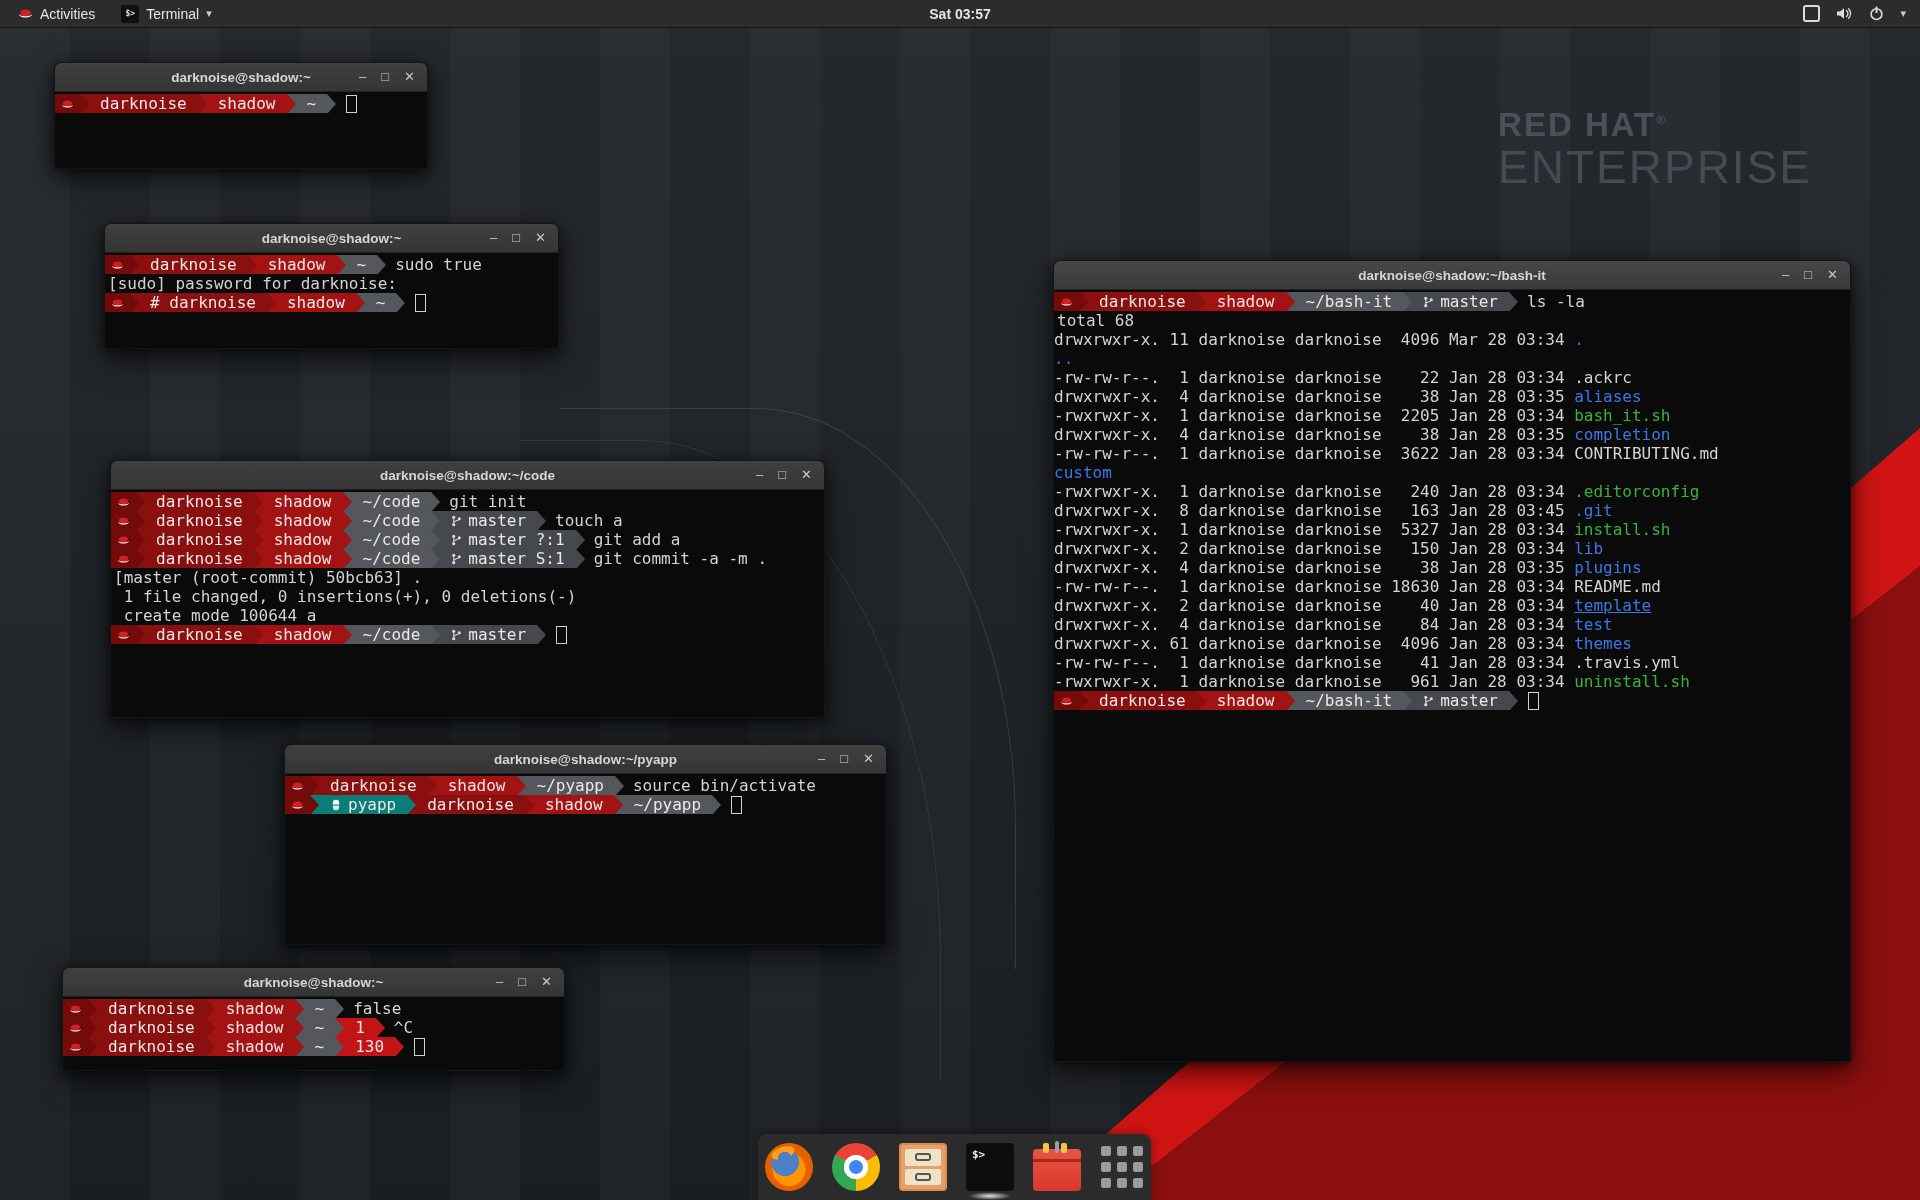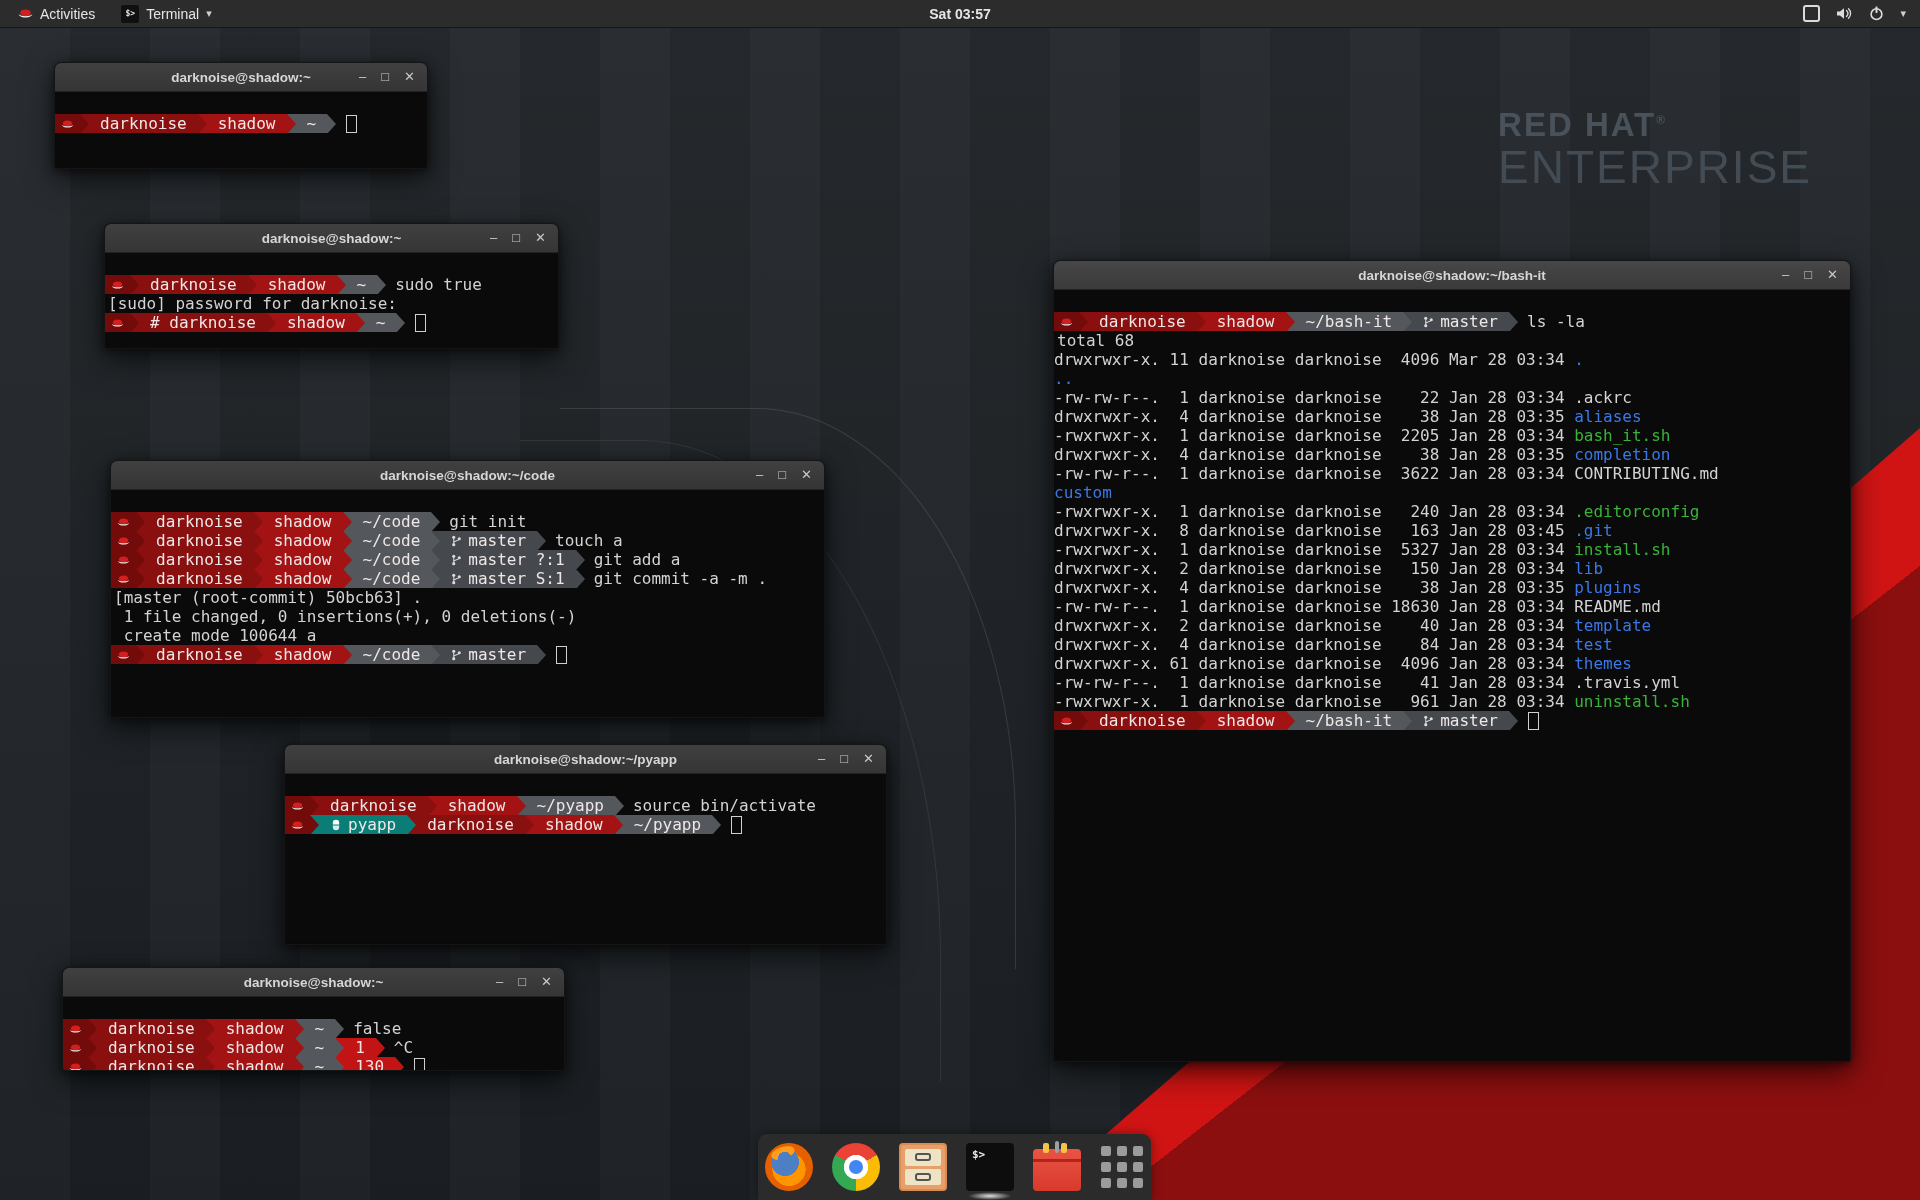--- a/index.html
+++ b/index.html
@@ -38,21 +38,21 @@
       #3a0708 520px 542px,#d01414 542px 770px,#8c0f0f 770px 1500px);}
   
   #windows-layer{position:absolute;inset:0;z-index:10;}
   .twin{position:absolute;background:#0a0a0a;border:1px solid #151515;border-radius:7px 7px 3px 3px;
     box-shadow:0 10px 30px rgba(0,0,0,.65),0 2px 8px rgba(0,0,0,.5);overflow:hidden;}
   .tbar{height:28px;background:linear-gradient(#404040,#353535);border-bottom:1px solid #222;
     position:relative;display:flex;align-items:center;}
   .ttl{position:absolute;left:0;right:0;text-align:center;color:#d6d6d6;font-weight:bold;font-size:13.5px;}
   .wbtns{margin-left:auto;display:flex;gap:15px;padding-right:12px;z-index:2;}
   .wbtn{color:#c9c9c9;font-size:13px;line-height:28px;cursor:default;}
-  .tbody{position:relative;padding-top:2px;font:16px/19px "DejaVu Sans Mono",monospace;color:#d3d3d3;margin-top:20px;}
+  .tbody{position:relative;padding-top:2px;font:16px/19px "DejaVu Sans Mono",monospace;color:#d3d3d3;}
   .tline{display:flex;align-items:center;height:19px;white-space:pre;}
   .tline.out{display:block;padding-left:3px;}
   .seg{display:inline-flex;align-items:center;height:19px;padding:0 11px;color:#efe7e7;gap:6px;}
   .seg.hatseg{padding:0 6px;}
   .segicon{display:inline-flex;align-items:center;}
   .psep{display:inline-block;width:9px;height:19px;position:relative;overflow:hidden;flex:0 0 9px;}
   .psep i{position:absolute;left:0;top:0;width:0;height:0;border-top:10px solid transparent;
     border-bottom:10px solid transparent;border-left:9px solid #000;}
   .cmd{margin-left:9px;}
   .cursor{display:inline-block;width:9px;height:16px;border:1px solid #d0d0d0;margin-left:10px;}
@@ -305,21 +305,21 @@
           <div class="tline"><span>-rwxrwxr-x.  1 darknoise darknoise  2205 Jan 28 03:34 </span><span style="color: rgb(57, 179, 57);">bash_it.sh</span></div>
           <div class="tline"><span>drwxrwxr-x.  4 darknoise darknoise    38 Jan 28 03:35 </span><span style="color: rgb(59, 120, 231);">completion</span></div>
           <div class="tline"><span>-rw-rw-r--.  1 darknoise darknoise  3622 Jan 28 03:34 </span><span style="color: rgb(211, 211, 211);">CONTRIBUTING.md</span></div>
           <div class="tline"><span style="color: rgb(59, 120, 231);">custom</span></div>
           <div class="tline"><span>-rwxrwxr-x.  1 darknoise darknoise   240 Jan 28 03:34 </span><span style="color: rgb(57, 179, 57);">.editorconfig</span></div>
           <div class="tline"><span>drwxrwxr-x.  8 darknoise darknoise   163 Jan 28 03:45 </span><span style="color: rgb(59, 120, 231);">.git</span></div>
           <div class="tline"><span>-rwxrwxr-x.  1 darknoise darknoise  5327 Jan 28 03:34 </span><span style="color: rgb(57, 179, 57);">install.sh</span></div>
           <div class="tline"><span>drwxrwxr-x.  2 darknoise darknoise   150 Jan 28 03:34 </span><span style="color: rgb(59, 120, 231);">lib</span></div>
           <div class="tline"><span>drwxrwxr-x.  4 darknoise darknoise    38 Jan 28 03:35 </span><span style="color: rgb(59, 120, 231);">plugins</span></div>
           <div class="tline"><span>-rw-rw-r--.  1 darknoise darknoise 18630 Jan 28 03:34 </span><span style="color: rgb(211, 211, 211);">README.md</span></div>
-          <div class="tline"><span>drwxrwxr-x.  2 darknoise darknoise    40 Jan 28 03:34 </span><span style="color: rgb(59, 120, 231);">template</span></div>
+          <div class="tline"><span>drwxrwxr-x.  2 darknoise darknoise    40 Jan 28 03:34 </span><span style="color: rgb(59, 120, 231); text-decoration: underline;">template</span></div>
           <div class="tline"><span>drwxrwxr-x.  4 darknoise darknoise    84 Jan 28 03:34 </span><span style="color: rgb(59, 120, 231);">test</span></div>
           <div class="tline"><span>drwxrwxr-x. 61 darknoise darknoise  4096 Jan 28 03:34 </span><span style="color: rgb(59, 120, 231);">themes</span></div>
           <div class="tline"><span>-rw-rw-r--.  1 darknoise darknoise    41 Jan 28 03:34 </span><span style="color: rgb(211, 211, 211);">.travis.yml</span></div>
           <div class="tline"><span>-rwxrwxr-x.  1 darknoise darknoise   961 Jan 28 03:34 </span><span style="color: rgb(57, 179, 57);">uninstall.sh</span></div>
           <div class="tline"><span class="seg hatseg" style="background: rgb(116, 11, 11);"><svg width="13" height="10" viewBox="0 0 20 14">
                 <ellipse cx="10" cy="6" rx="7" ry="4.5" fill="#d21f1f"></ellipse>
                 <path d="M1 8c3 3.4 15 3.4 18 0-.4 2.4-4 4.4-9 4.4S1.4 10.4 1 8z" fill="#e9e9e9"></path>
               </svg></span><span class="psep" style="background: rgb(138, 15, 15);"><i style="border-left-color: rgb(116, 11, 11);"></i></span><span class="seg" style="background: rgb(138, 15, 15);"><span>darknoise</span></span><span class="psep" style="background: rgb(163, 19, 19);"><i style="border-left-color: rgb(138, 15, 15);"></i></span><span class="seg" style="background: rgb(163, 19, 19);"><span>shadow</span></span><span class="psep" style="background: rgb(84, 87, 91);"><i style="border-left-color: rgb(163, 19, 19);"></i></span><span class="seg" style="background: rgb(84, 87, 91);"><span>~/bash-it</span></span><span class="psep" style="background: rgb(69, 72, 76);"><i style="border-left-color: rgb(84, 87, 91);"></i></span><span class="seg" style="background: rgb(69, 72, 76);"><span class="segicon"><svg width="11" height="14" viewBox="0 0 12 14">
                   <circle cx="3" cy="3" r="1.7" fill="#dcdcdc"></circle>
                   <circle cx="3" cy="11" r="1.7" fill="#dcdcdc"></circle>

